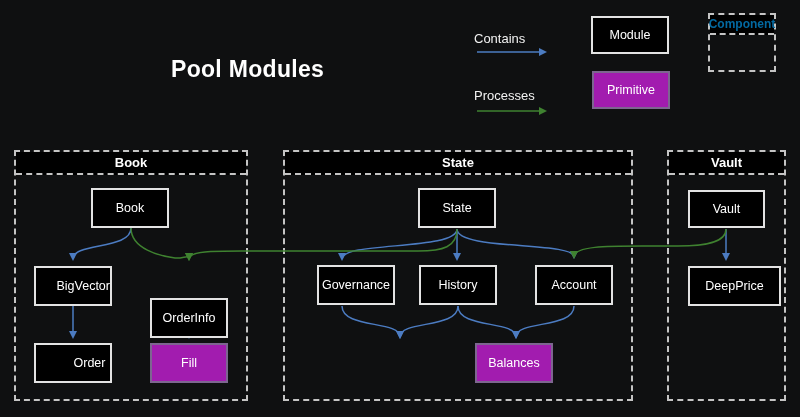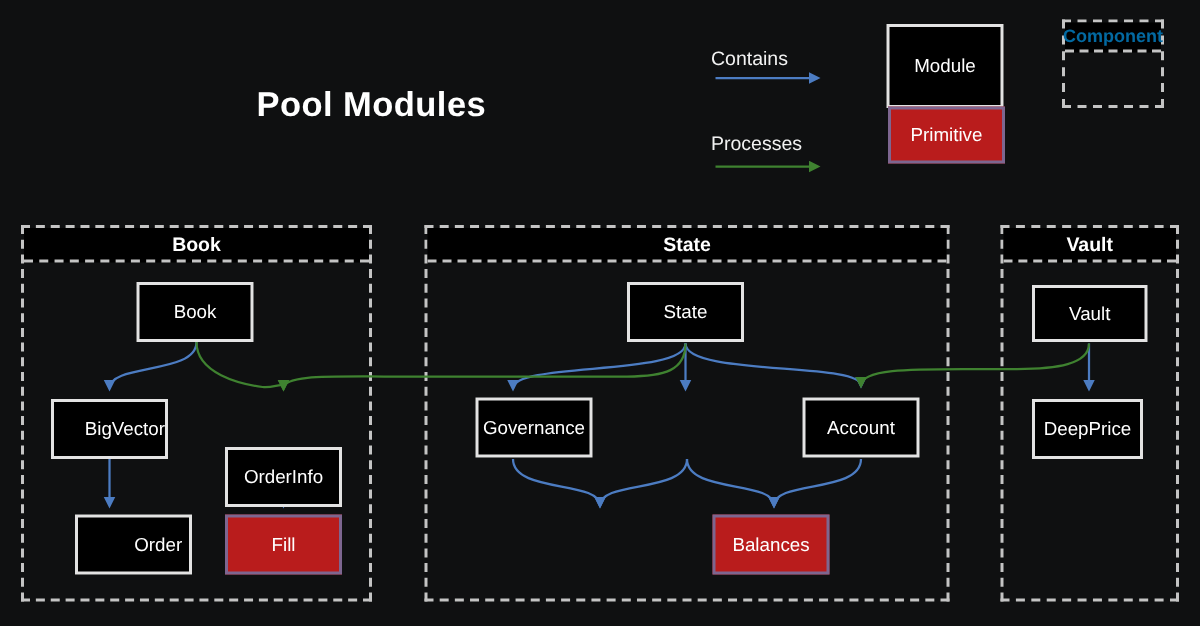--- a/index.html
+++ b/index.html
@@ -6,21 +6,21 @@
   body{width:800px;height:417px;position:relative;overflow:hidden;
        font-family:"Liberation Sans",sans-serif;color:#fff;}
   .stage{position:absolute;inset:0;width:800px;height:417px;}
   .title{position:absolute;left:171px;top:56px;font-size:23px;font-weight:bold;
          letter-spacing:.3px;color:#fff;}
   .legend-label{position:absolute;font-size:13px;color:#f2f2f2;text-align:left;width:80px;}
   .node{position:absolute;box-sizing:border-box;width:78px;height:40px;
         border:2px solid #e3e3e3;background:#000;color:#fff;
         display:flex;align-items:center;justify-content:center;
         font-size:12.5px;white-space:nowrap;}
-  .node.primitive{border-color:#7d6690;background:#b91c1c;}
+  .node.primitive{border-color:#7d6690;background:#a21caf;}
   .container{position:absolute;box-sizing:border-box;border:2px dashed #c4c4c4;background:transparent;}
   .container .hdr{height:21px;background:#000;border-bottom:2px dashed #c4c4c4;
         display:flex;align-items:center;justify-content:center;
         font-size:13px;font-weight:bold;color:#fff;}
   .component{position:absolute;box-sizing:border-box;border:2px dashed #c4c4c4;}
   .component .hdr{height:18px;background:#000;border-bottom:2px dashed #c4c4c4;
         display:flex;align-items:center;justify-content:center;
         font-size:12px;font-weight:bold;color:#0369a1;white-space:nowrap;}
   svg.wires{position:absolute;inset:0;pointer-events:none;}
   .edge-contains{stroke:#4c7cc2;stroke-width:1.5;fill:none;}
@@ -29,21 +29,21 @@
 </head>
 <body>
 
 <div class="stage">
 
   <div class="title">Pool Modules</div>
 
   <div class="legend-label" style="left:474px;top:31px;">Contains</div>
   <div class="legend-label" style="left:474px;top:88px;">Processes</div>
 
-  <div class="node" style="left:591px;top:16px;height:56px;">
+  <div class="node" style="left:591px;top:16px;height:38px;">
     <span>Module</span>
   </div>
   <div class="node primitive" style="left:592px;top:71px;height:38px;">
     <span>Primitive</span>
   </div>
   <div class="component" style="left:708px;top:13px;width:68px;height:59px;">
     <div class="hdr">Component</div>
   </div>
 
   <div class="container" style="left:14px;top:150px;width:234px;height:251px;">
@@ -88,40 +88,43 @@
 
   <div class="node" style="left:91px;top:188px;">
     <span>Book</span>
   </div>
   <div class="node" style="left:34px;top:266px;justify-content:flex-end;">
     <span>BigVector</span>
   </div>
   <div class="node" style="left:150px;top:266px;margin-top:32px;">
     <span>OrderInfo</span>
   </div>
-  <div class="node" style="left:50px;top:343px;padding-left:33px;">
+  <div class="node" style="left:34px;top:343px;padding-left:33px;">
     <span>Order</span>
   </div>
   <div class="node primitive" style="left:150px;top:343px;">
     <span>Fill</span>
   </div>
 
   <div class="node" style="left:418px;top:188px;">
     <span>State</span>
   </div>
   <div class="node" style="left:303px;top:265px;margin-left:14px;">
     <span>Governance</span>
   </div>
+  <div class="node" style="left:419px;top:265px;">
+    <span>History</span>
+  </div>
   <div class="node" style="left:535px;top:265px;">
     <span>Account</span>
   </div>
   <div class="node primitive" style="left:475px;top:343px;">
     <span>Balances</span>
   </div>
 
   <div class="node" style="left:688px;top:190px;width:77px;height:38px;">
     <span>Vault</span>
   </div>
-  <div class="node" style="left:688px;top:266px;width:74px;">
+  <div class="node" style="left:688px;top:266px;width:93px;">
     <span>DeepPrice</span>
   </div>
 
 </div>
 
 </body></html>

